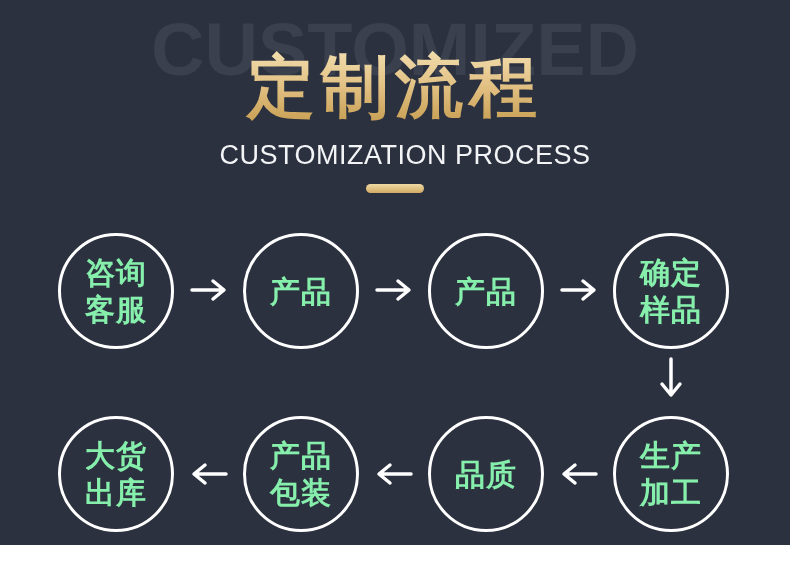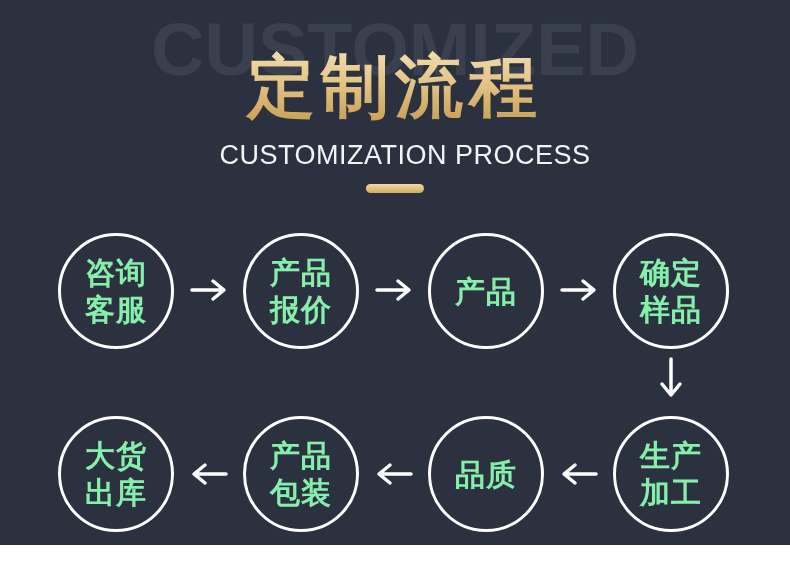--- a/index.html
+++ b/index.html
@@ -134,21 +134,20 @@
 
   <div class="arrow arrow-r1 ar1">
     <svg width="38" height="26" viewBox="0 0 38 26">
       <path d="M2 13 H33 M23 4 L34 13 L23 22" stroke="#ffffff" stroke-width="3.5" fill="none" stroke-linecap="round" stroke-linejoin="round"></path>
     </svg>
   </div>
 
   <div class="circle r1 cB">
     <div class="step-text">
       <span>产品</span>
-      <span>报价</span>
     </div>
   </div>
 
   <div class="arrow arrow-r1 ar2">
     <svg width="38" height="26" viewBox="0 0 38 26">
       <path d="M2 13 H33 M23 4 L34 13 L23 22" stroke="#ffffff" stroke-width="3.5" fill="none" stroke-linecap="round" stroke-linejoin="round"></path>
     </svg>
   </div>
 
   <div class="circle r1 cC">

